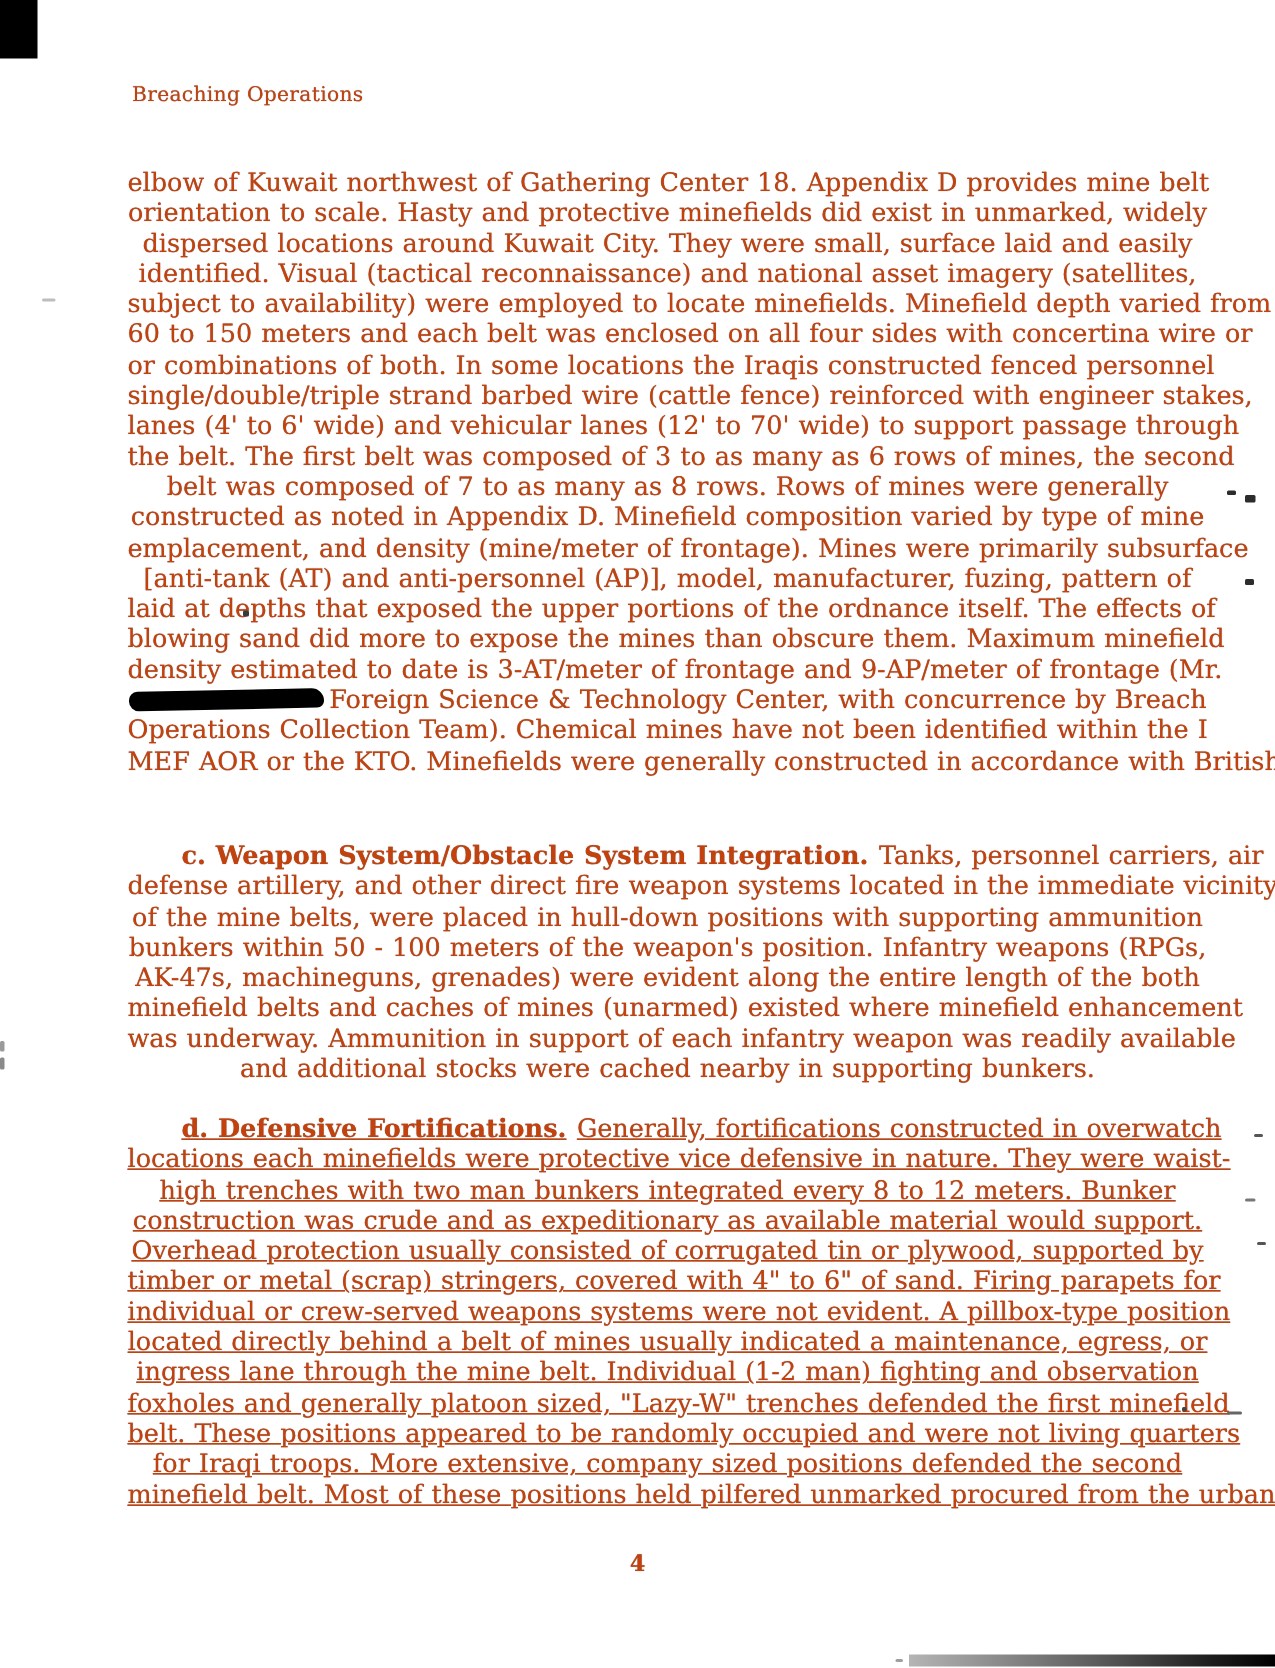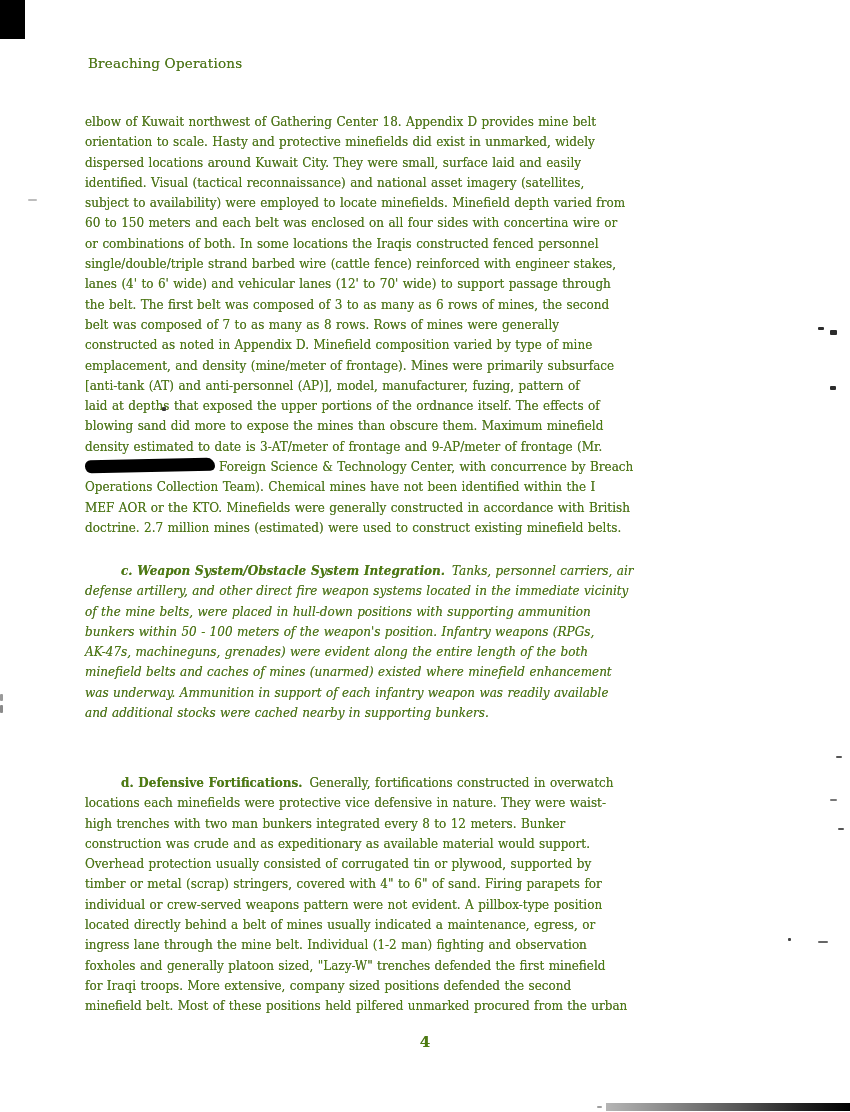--- a/index.html
+++ b/index.html
@@ -1,33 +1,33 @@
 <!DOCTYPE html>
 <html><head>
 <meta charset="utf-8">
 <style>
   html,body{margin:0;padding:0;background:#fff;}
   .page{
     position:relative;width:850px;height:1112px;background:#ffffff;
     font-family:"DejaVu Serif", "Liberation Serif", serif;
-    color:#4d7c0f;overflow:hidden;
+    color:#c2410c;overflow:hidden;
   }
   .scan-text{text-shadow:0 0 .6px rgba(25,25,25,.55);}
   .header{
     position:absolute;left:88px;top:55px;
     font-size:13.5px;letter-spacing:.2px;
   }
   .para{
     position:absolute;left:85px;width:720px;
-    font-size:12px;line-height:20.3px;
-    white-space:nowrap;word-spacing:.6px;
+    font-size:17px;line-height:20.3px;
+    white-space:nowrap;word-spacing:.6px;text-align:center;
   }
   .para-b{top:112px;}
-  .para-c{top:561px;font-style:italic;}
-  .para-d{top:773px;}
+  .para-c{top:561px;}
+  .para-d{top:743px;text-decoration:underline;}
   .first-line{padding-left:36px;}
   .runin{font-weight:bold;margin-right:7px;}
   .redaction-bar{
     display:inline-block;width:130px;height:13px;background:#000;
     border-radius:6px 9px 5px 7px;transform:rotate(-1.2deg);
     vertical-align:-1px;margin-right:4px;
   }
   .pageno{
     position:absolute;left:0;top:1033px;width:850px;text-align:center;
     font-size:15px;font-weight:bold;
@@ -79,21 +79,20 @@
     <div class="line">emplacement, and density (mine/meter of frontage).  Mines were primarily subsurface</div>
     <div class="line">[anti-tank (AT) and anti-personnel (AP)], model, manufacturer, fuzing, pattern of</div>
     <div class="line">laid at depths that exposed the upper portions of the ordnance itself.  The effects of</div>
     <div class="line">blowing sand did more to expose the mines than obscure them.  Maximum minefield</div>
     <div class="line">density estimated to date is 3-AT/meter of frontage and 9-AP/meter of frontage (Mr.</div>
     <div class="line">
       <span class="redaction-bar"></span><span>Foreign Science &amp; Technology Center, with concurrence by Breach</span>
     </div>
     <div class="line">Operations Collection Team).  Chemical mines have not been identified within the I</div>
     <div class="line">MEF AOR or the KTO.  Minefields were generally constructed in accordance with British</div>
-    <div class="line">doctrine.  2.7 million mines (estimated) were used to construct existing minefield belts.</div>
   </div>
 
   <div class="para para-c scan-text">
     <div class="line first-line">
       <span class="runin">c.  Weapon System/Obstacle System Integration.</span><span>Tanks, personnel carriers, air</span>
     </div>
     <div class="line">defense artillery, and other direct fire weapon systems located in the immediate vicinity</div>
     <div class="line">of the mine belts, were placed in hull-down positions with supporting ammunition</div>
     <div class="line">bunkers within 50 - 100 meters of the weapon's position.  Infantry weapons (RPGs,</div>
     <div class="line">AK-47s, machineguns, grenades) were evident along the entire length of the both</div>
@@ -104,24 +103,25 @@
 
   <div class="para para-d scan-text">
     <div class="line first-line">
       <span class="runin">d.  Defensive Fortifications.</span><span>Generally, fortifications constructed in overwatch</span>
     </div>
     <div class="line">locations each minefields were protective vice defensive in nature.  They were waist-</div>
     <div class="line">high trenches with two man bunkers integrated every 8 to 12 meters.  Bunker</div>
     <div class="line">construction was crude and as expeditionary as available material would support.</div>
     <div class="line">Overhead protection usually consisted of corrugated tin or plywood, supported by</div>
     <div class="line">timber or metal (scrap) stringers, covered with 4" to 6" of sand.  Firing parapets for</div>
-    <div class="line">individual or crew-served weapons pattern were not evident.  A pillbox-type position</div>
+    <div class="line">individual or crew-served weapons systems were not evident.  A pillbox-type position</div>
     <div class="line">located directly behind a belt of mines usually indicated a maintenance, egress, or</div>
     <div class="line">ingress lane through the mine belt.  Individual (1-2 man) fighting and observation</div>
     <div class="line">foxholes and generally platoon sized, "Lazy-W" trenches defended the first minefield</div>
+    <div class="line">belt.  These positions appeared to be randomly occupied and were not living quarters</div>
     <div class="line">for Iraqi troops.   More extensive, company sized positions defended the second</div>
     <div class="line">minefield belt.  Most of these positions held pilfered unmarked procured from the urban</div>
   </div>
 
   <div class="pageno scan-text">4</div>
 
   <div class="bottom-bar"></div>
   <div class="speck sp-a"></div>
   <div class="speck sp-b"></div>
   <div class="speck sp-c"></div>

